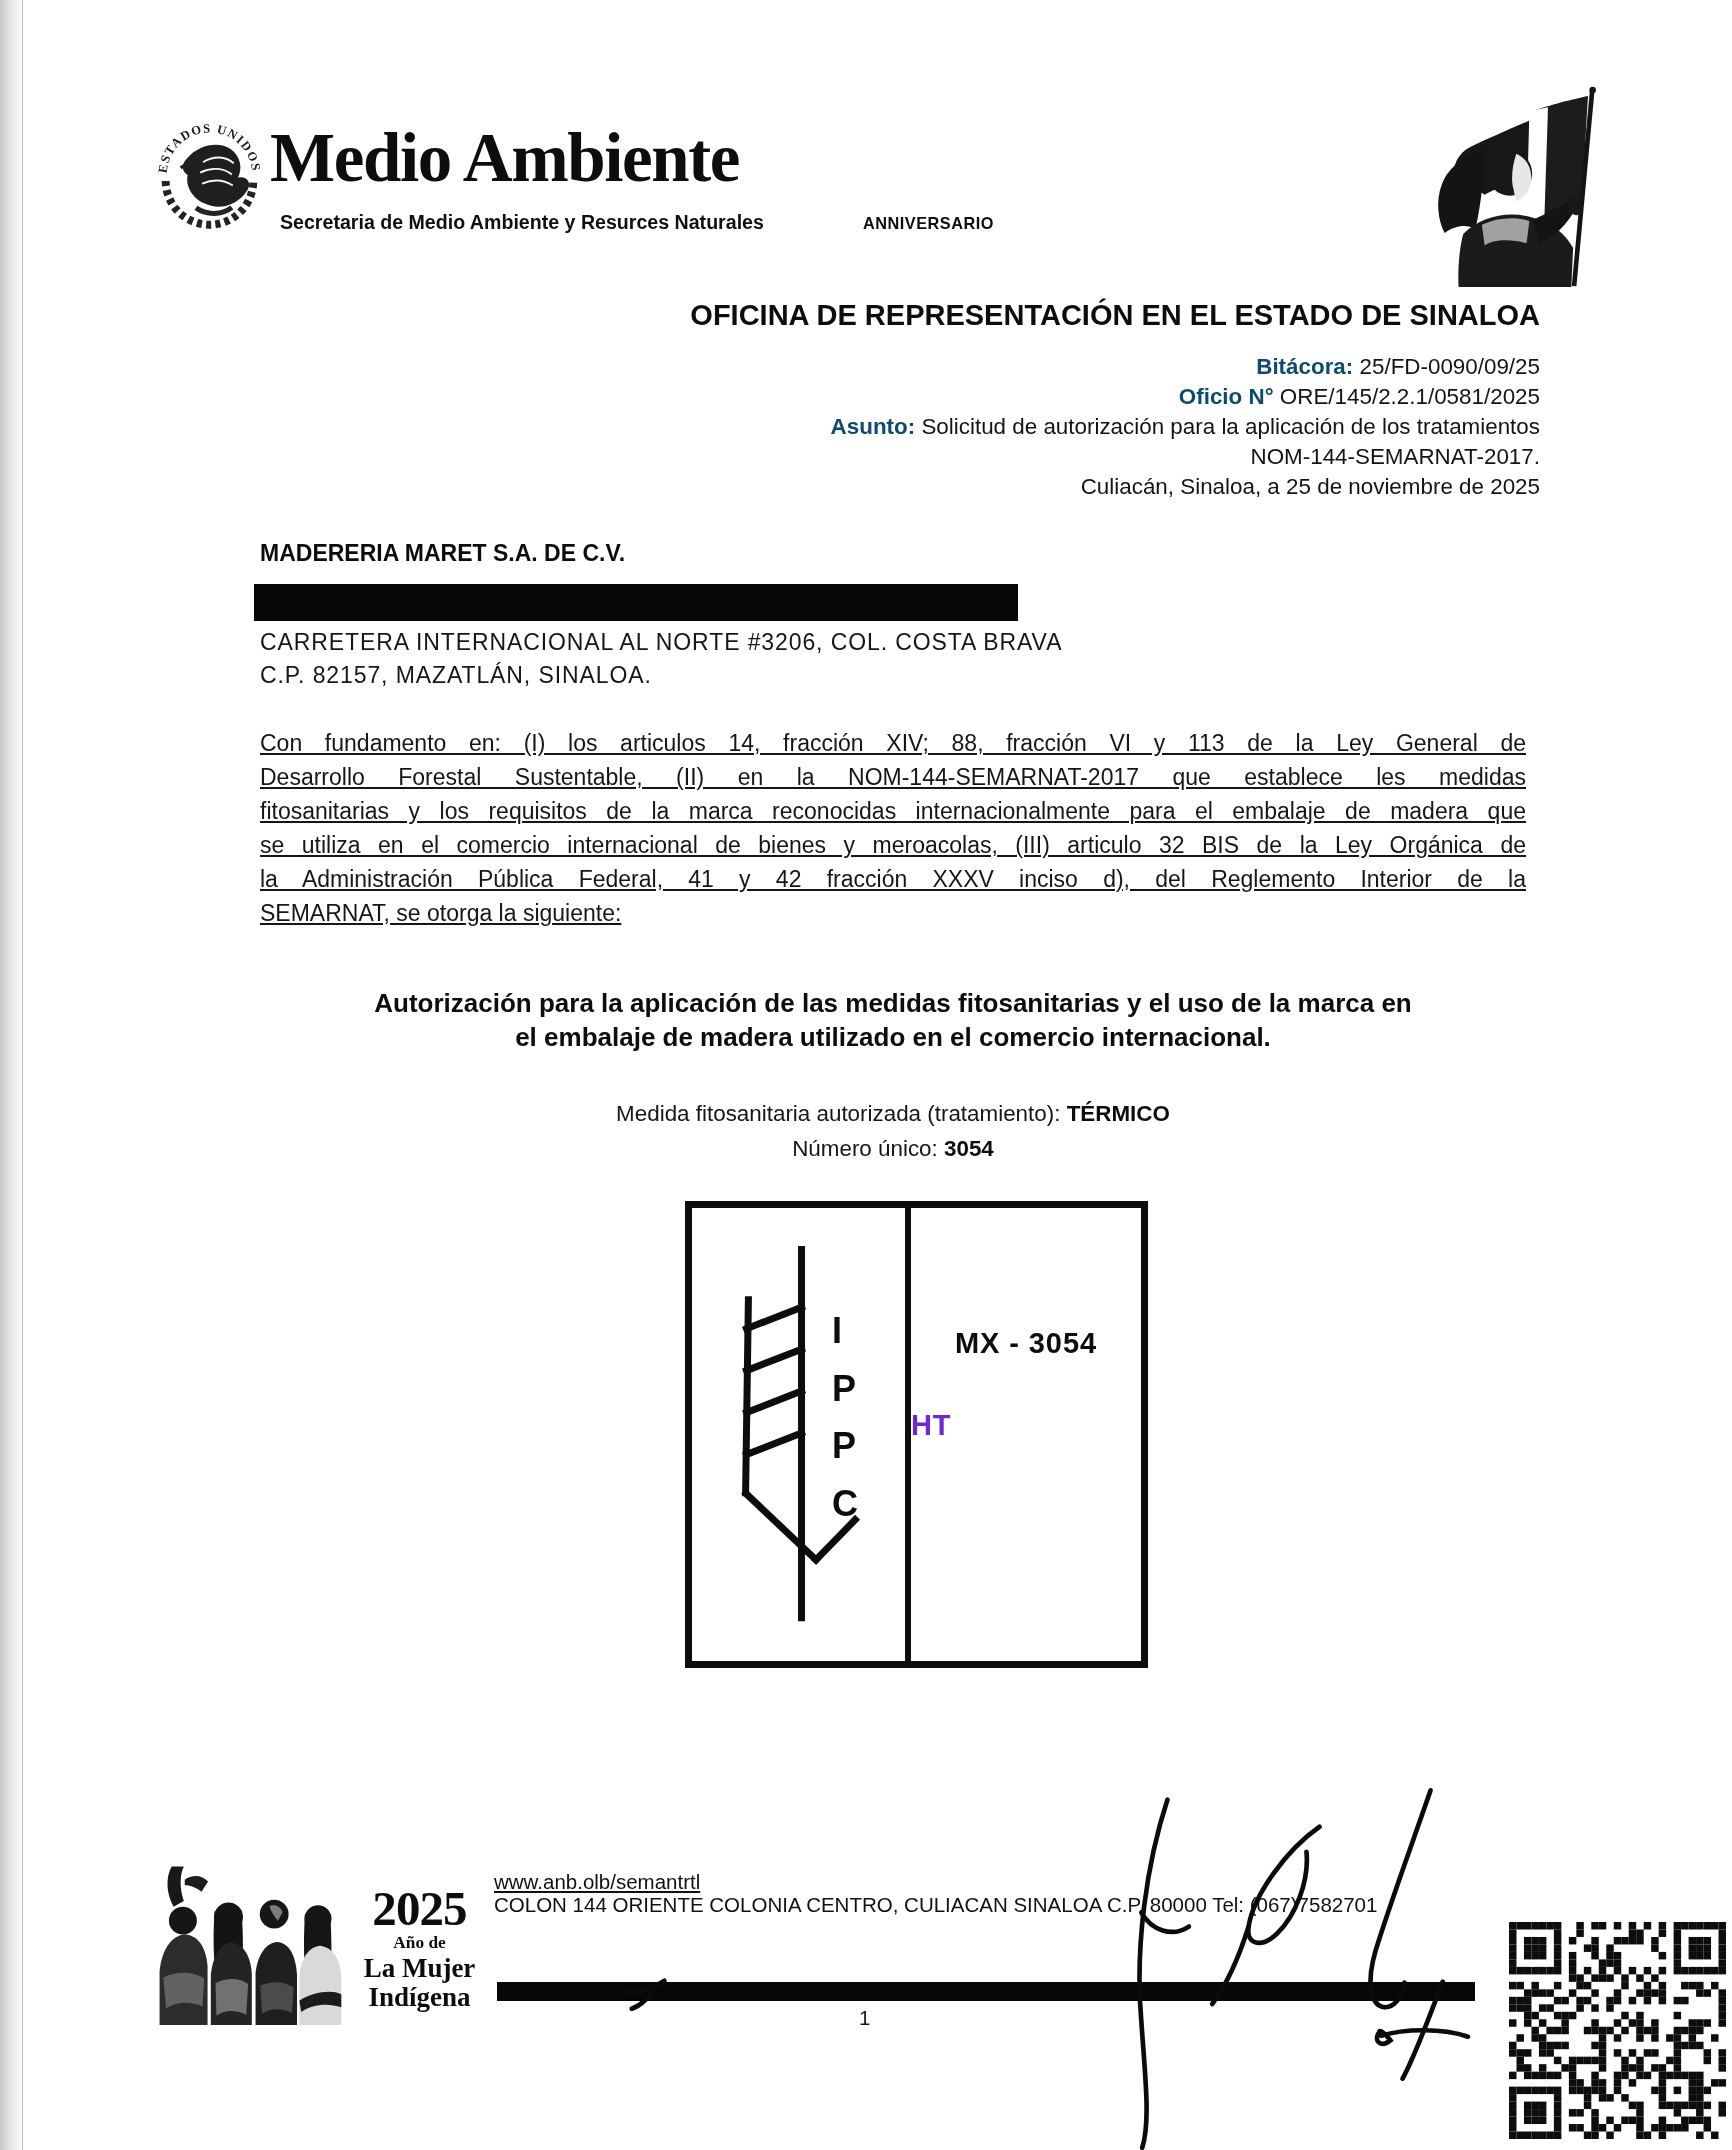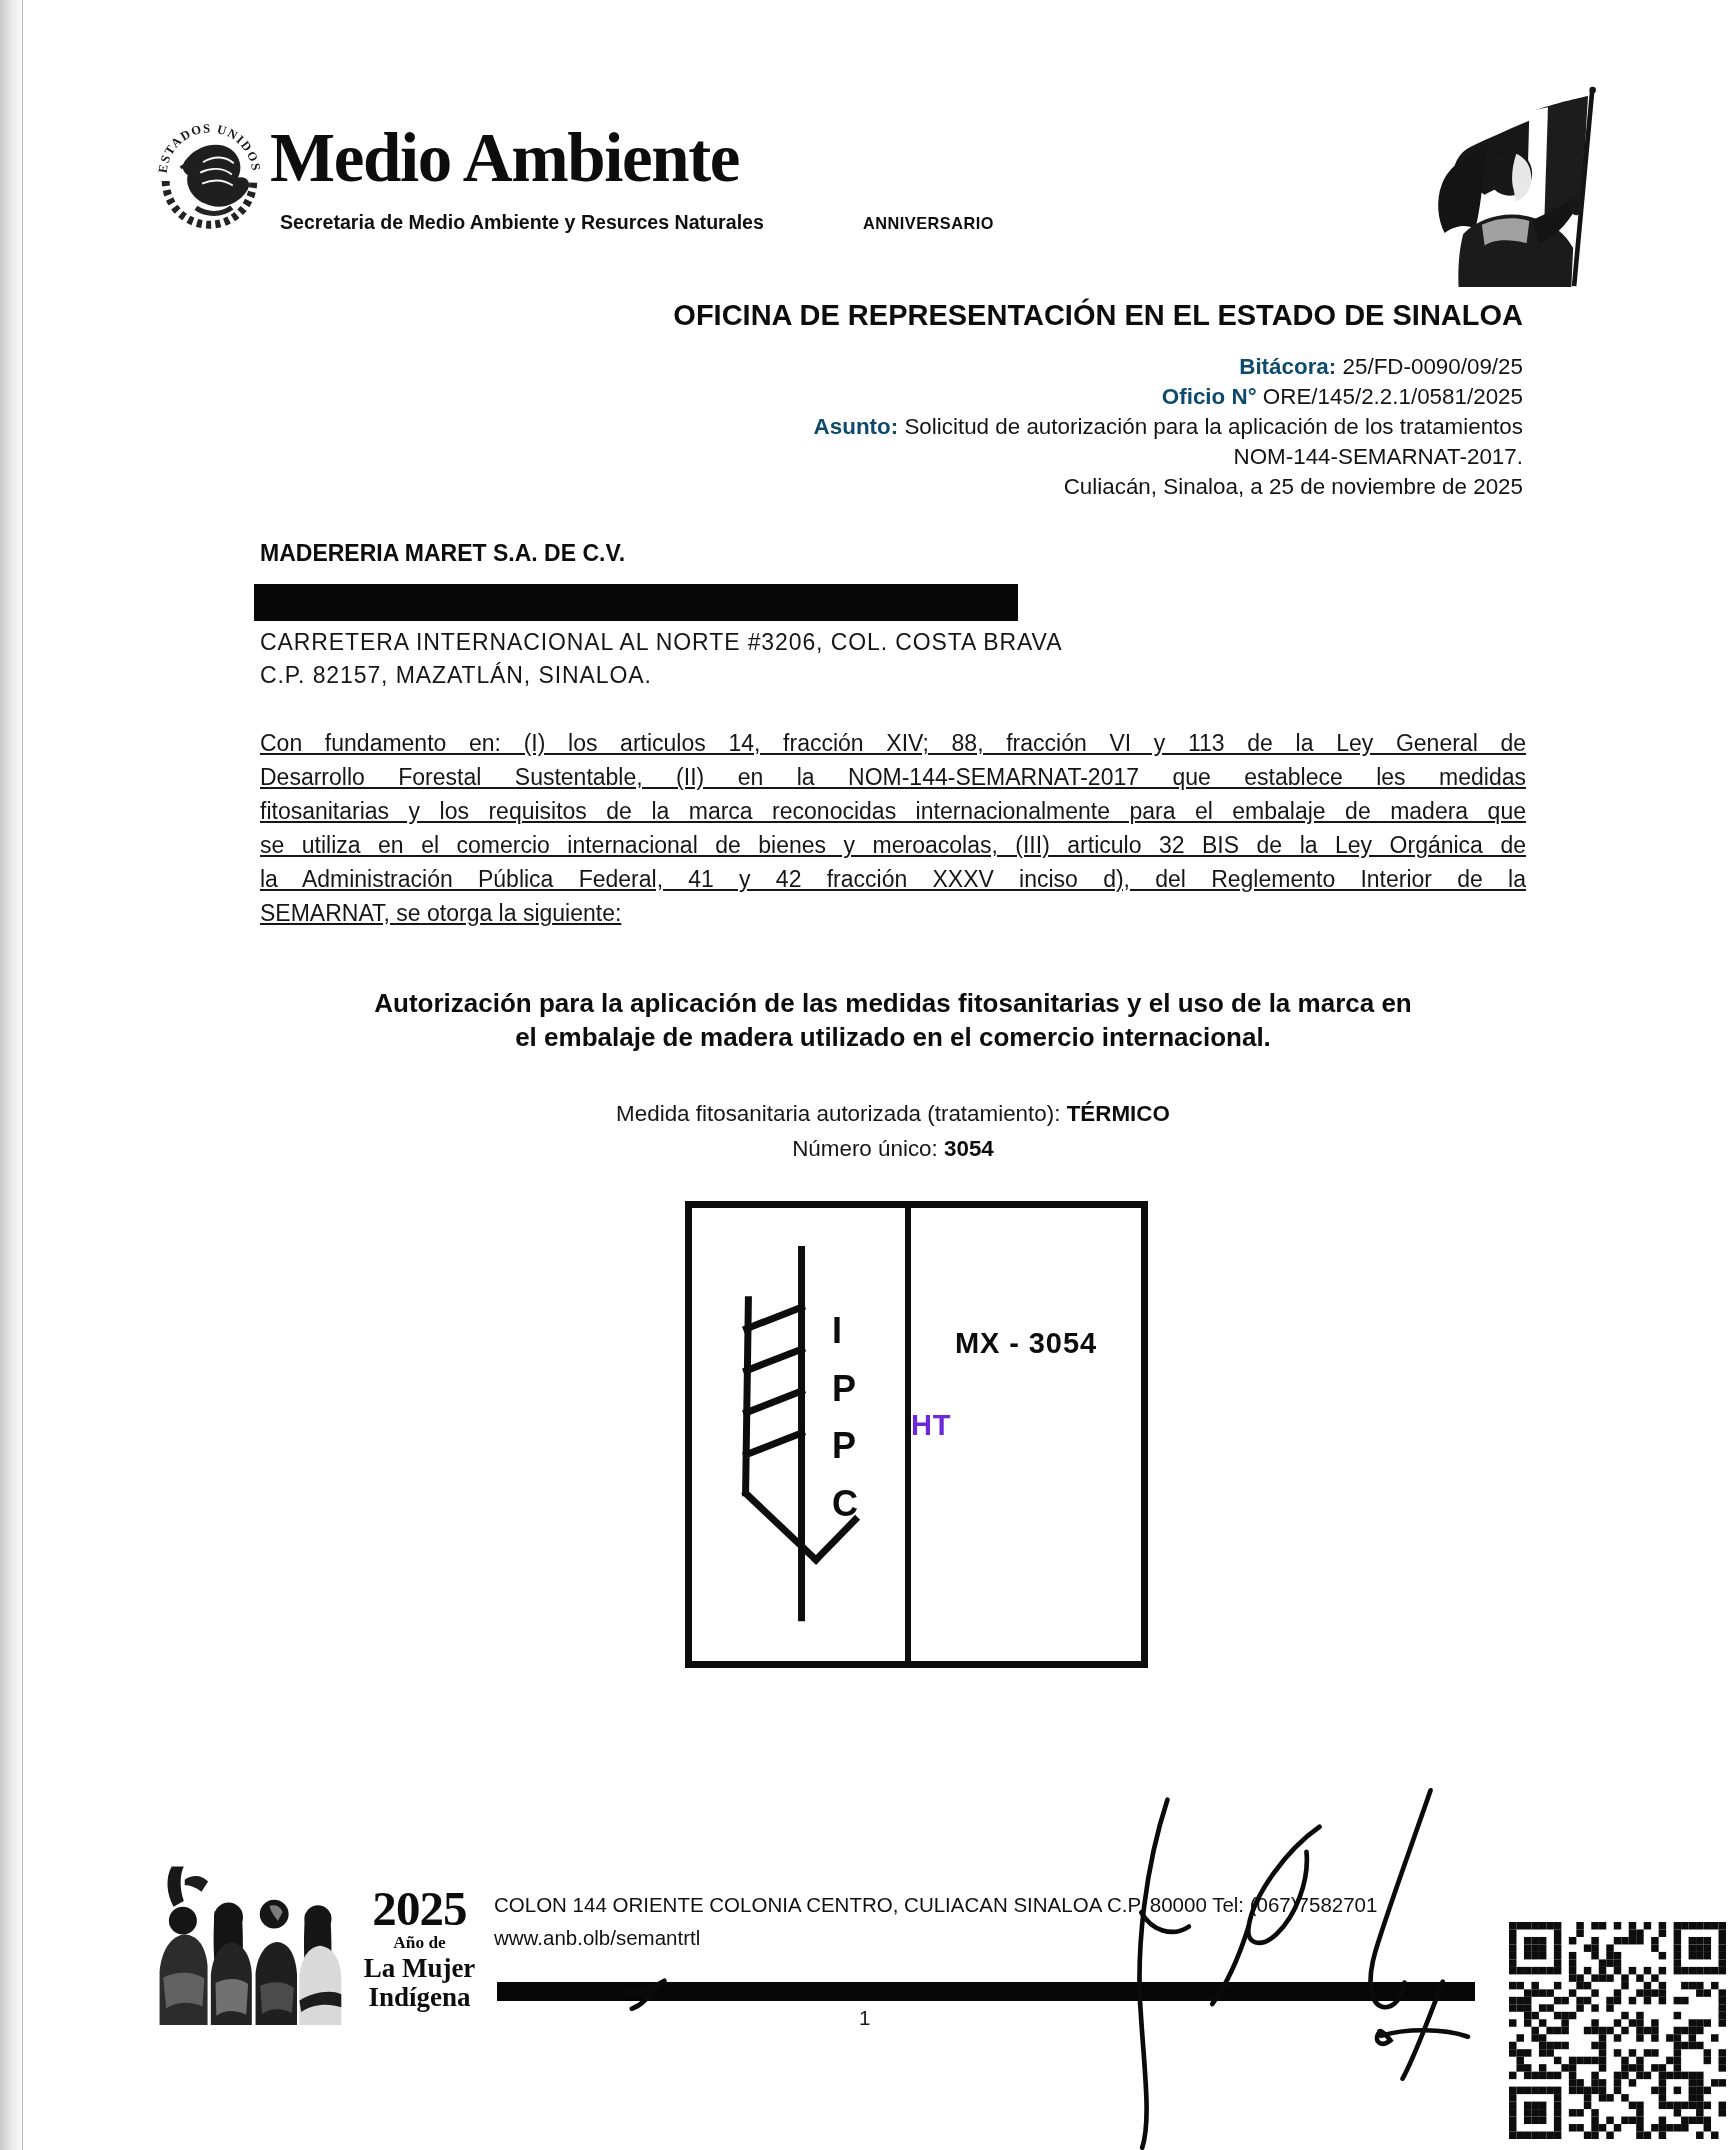--- a/index.html
+++ b/index.html
@@ -12,21 +12,21 @@
   .abs{position:absolute;}
   
   .logo-title{left:270px;top:119px;font-family:"Liberation Serif",serif;font-weight:bold;
        font-size:69px;letter-spacing:-1.4px;color:#0d0d0d;white-space:nowrap;}
   .logo-subtitle{left:280px;top:211px;font-weight:bold;font-size:19.6px;color:#101010;white-space:nowrap;}
   .anniv-num{left:858px;top:101px;font-weight:bold;font-size:117px;letter-spacing:-4.7px;
        background:linear-gradient(135deg,#0d0d0d 42%,#6b6b6b 50%,#2a2a2a 58%,#0d0d0d 66%);
        -webkit-background-clip:text;background-clip:text;color:transparent;white-space:nowrap;}
   .anniv-label{left:863px;top:214px;font-weight:bold;font-size:16.3px;letter-spacing:0.5px;color:#0d0d0d;white-space:nowrap;}
   
-  .office{left:607px;top:299px;width:916px;text-align:right;}
+  .office{left:624px;top:299px;width:916px;text-align:right;}
   .office-title{font-weight:bold;font-size:29px;color:#0d0d0d;white-space:nowrap;}
   .office-lines{margin-top:19.6px;font-size:22.4px;line-height:30px;color:#141414;}
   .office-lines b{color:#0c4a6e;}
   
   .recipient-name{left:260px;top:540px;font-weight:bold;font-size:23px;color:#0d0d0d;white-space:nowrap;}
   .redaction{left:254px;top:584px;width:764px;height:37px;background:#070707;}
   .addr1{left:260px;top:629px;font-size:23px;letter-spacing:0.9px;white-space:nowrap;}
   .addr2{left:260px;top:662px;font-size:23px;letter-spacing:0.9px;white-space:nowrap;}
   
   .body-par{left:260px;top:726px;width:1266px;font-size:23px;text-decoration:underline;}
@@ -48,21 +48,21 @@
        font-weight:bold;font-size:29px;letter-spacing:0.9px;color:#0d0d0d;}
   .mark-ht{position:absolute;left:0;top:201px;width:100%;text-align:left;
        font-weight:bold;font-size:29px;letter-spacing:0.9px;color:#6d28d9;}
   
   .year-block{left:359px;top:1884px;width:121px;text-align:center;
        font-family:"Liberation Serif",serif;color:#0d0d0d;}
   .year-big{font-weight:bold;font-size:49px;line-height:49px;letter-spacing:-0.9px;}
   .year-t1{font-weight:bold;font-size:17.3px;line-height:20.5px;}
   .year-t2{font-weight:bold;font-size:27px;line-height:29px;}
   .foot-addr{left:494px;top:1893px;font-size:20.5px;white-space:nowrap;color:#111;}
-  .foot-url{left:494px;top:1926px;font-size:20.5px;white-space:nowrap;color:#111;}
+  .foot-url{left:494px;top:1870px;font-size:20.5px;text-decoration:underline;white-space:nowrap;color:#111;}
   .foot-bar{left:497px;top:1982px;width:978px;height:18.7px;background:#070707;}
   .page-num{left:859px;top:2006px;font-size:20.5px;color:#1a1a1a;}
   svg text{font-family:"Liberation Serif",serif;}
 </style>
 </head>
 <body>
 
 <div class="page">
   <div class="scan-edge"></div>
 

